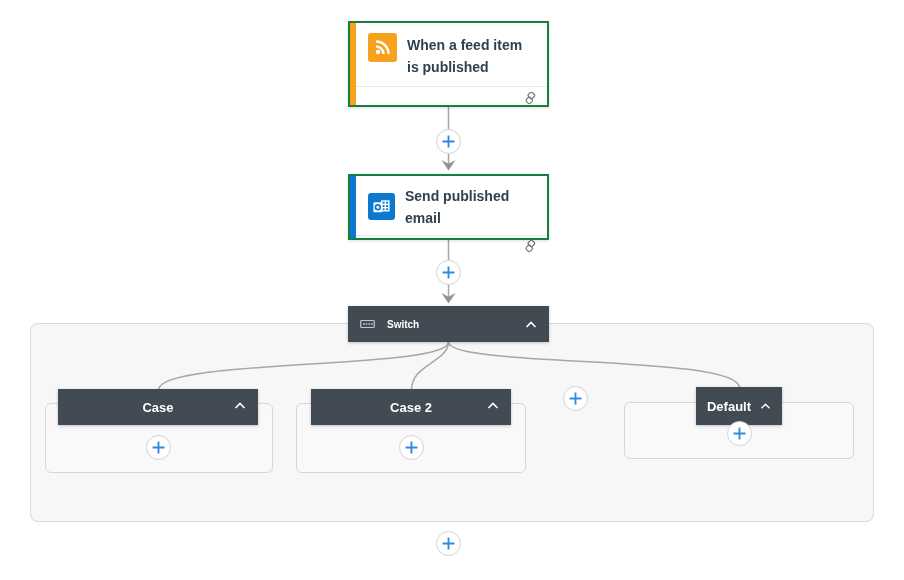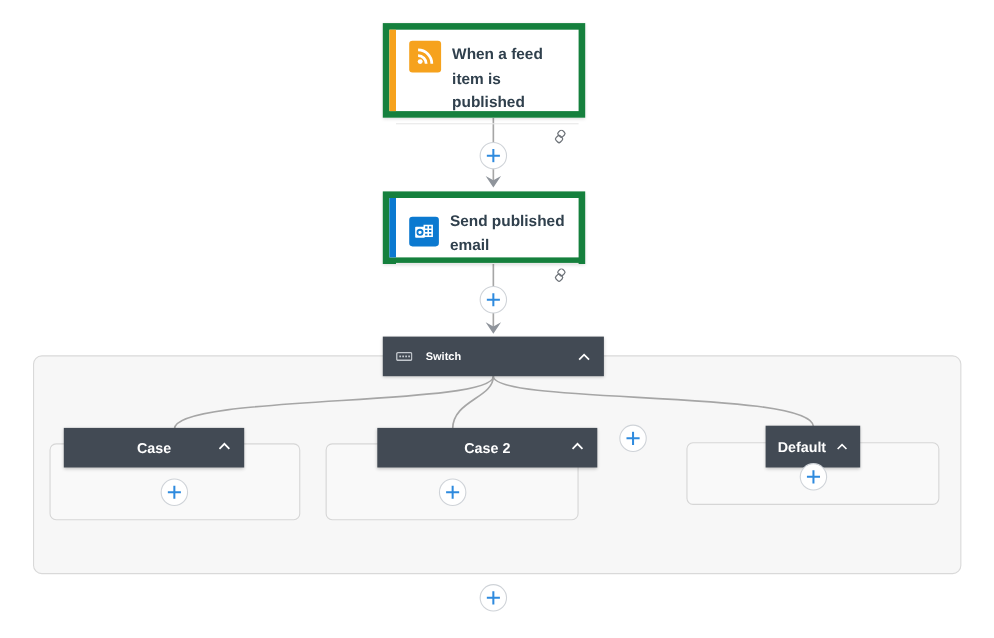--- a/index.html
+++ b/index.html
@@ -15,22 +15,22 @@
     background:#f7f7f7; border:1px solid #d9d9d9; border-radius:8px; z-index:1;
   }
   .case-box {
     position:absolute; background:#f9f9f9; border:1px solid #d6d6d6;
     border-radius:6px; z-index:3;
   }
   
   svg.connectors { position:absolute; left:0; top:0; z-index:2; }
   
   .card {
-    position:absolute; width:184px; background:#fff;
-    border:6px solid #15803d; box-shadow:0 1px 3px rgba(0,0,0,.14);
+    position:absolute; width:201px; background:#fff;
+    border:2px solid #15803d; box-shadow:0 1px 3px rgba(0,0,0,.14);
     z-index:3; cursor:pointer;
   }
   .card-accent { position:absolute; left:0; top:0; bottom:0; width:6px; }
   .accent-orange { background:#f6a21d; }
   .accent-blue   { background:#0b79d0; }
   .card-body { display:flex; align-items:flex-start; padding:10px 10px 8px 12px; margin-left:6px; }
   .card-title {
     font-size:14px; font-weight:700; color:#30404d; line-height:1.55; padding-top:2px;
   }
   .card-footer {
@@ -158,34 +158,34 @@
         <rect x="11.1" y="4.2" width="1.6" height="1.6"></rect>
       </g>
     </svg>
     <span class="hdr-label">Switch</span>
     <svg class="chevron" viewBox="0 0 12 9">
       <path d="M1.5 7 L6 2.5 L10.5 7" stroke="#fff" stroke-width="1.6" fill="none"></path>
     </svg>
   </div>
 
   <div class="case-box" style="left:45px; top:403px; width:228px; height:70px;"></div>
-  <div class="node-header case-header" style="left:58px; top:389px; width:164px;">
+  <div class="node-header case-header" style="left:58px; top:389px; width:200px;">
     <span>Case</span>
     <svg class="chevron" viewBox="0 0 12 9">
       <path d="M1.5 7 L6 2.5 L10.5 7" stroke="#fff" stroke-width="1.6" fill="none"></path>
     </svg>
   </div>
   <div class="plus-btn" style="left:146px; top:435px;">
     <svg viewBox="0 0 12 12">
         <path d="M6 0.5 V11.5 M0.5 6 H11.5" stroke="#2e8ade" stroke-width="1.7" fill="none"></path>
       </svg>
   </div>
 
   <div class="case-box" style="left:296px; top:403px; width:230px; height:70px;"></div>
-  <div class="node-header case-header" style="left:311px; top:389px; width:200px;margin-left:32px;">
+  <div class="node-header case-header" style="left:311px; top:389px; width:200px;">
     <span>Case 2</span>
     <svg class="chevron" viewBox="0 0 12 9">
       <path d="M1.5 7 L6 2.5 L10.5 7" stroke="#fff" stroke-width="1.6" fill="none"></path>
     </svg>
   </div>
   <div class="plus-btn" style="left:399px; top:435px;">
     <svg viewBox="0 0 12 12">
         <path d="M6 0.5 V11.5 M0.5 6 H11.5" stroke="#2e8ade" stroke-width="1.7" fill="none"></path>
       </svg>
   </div>

